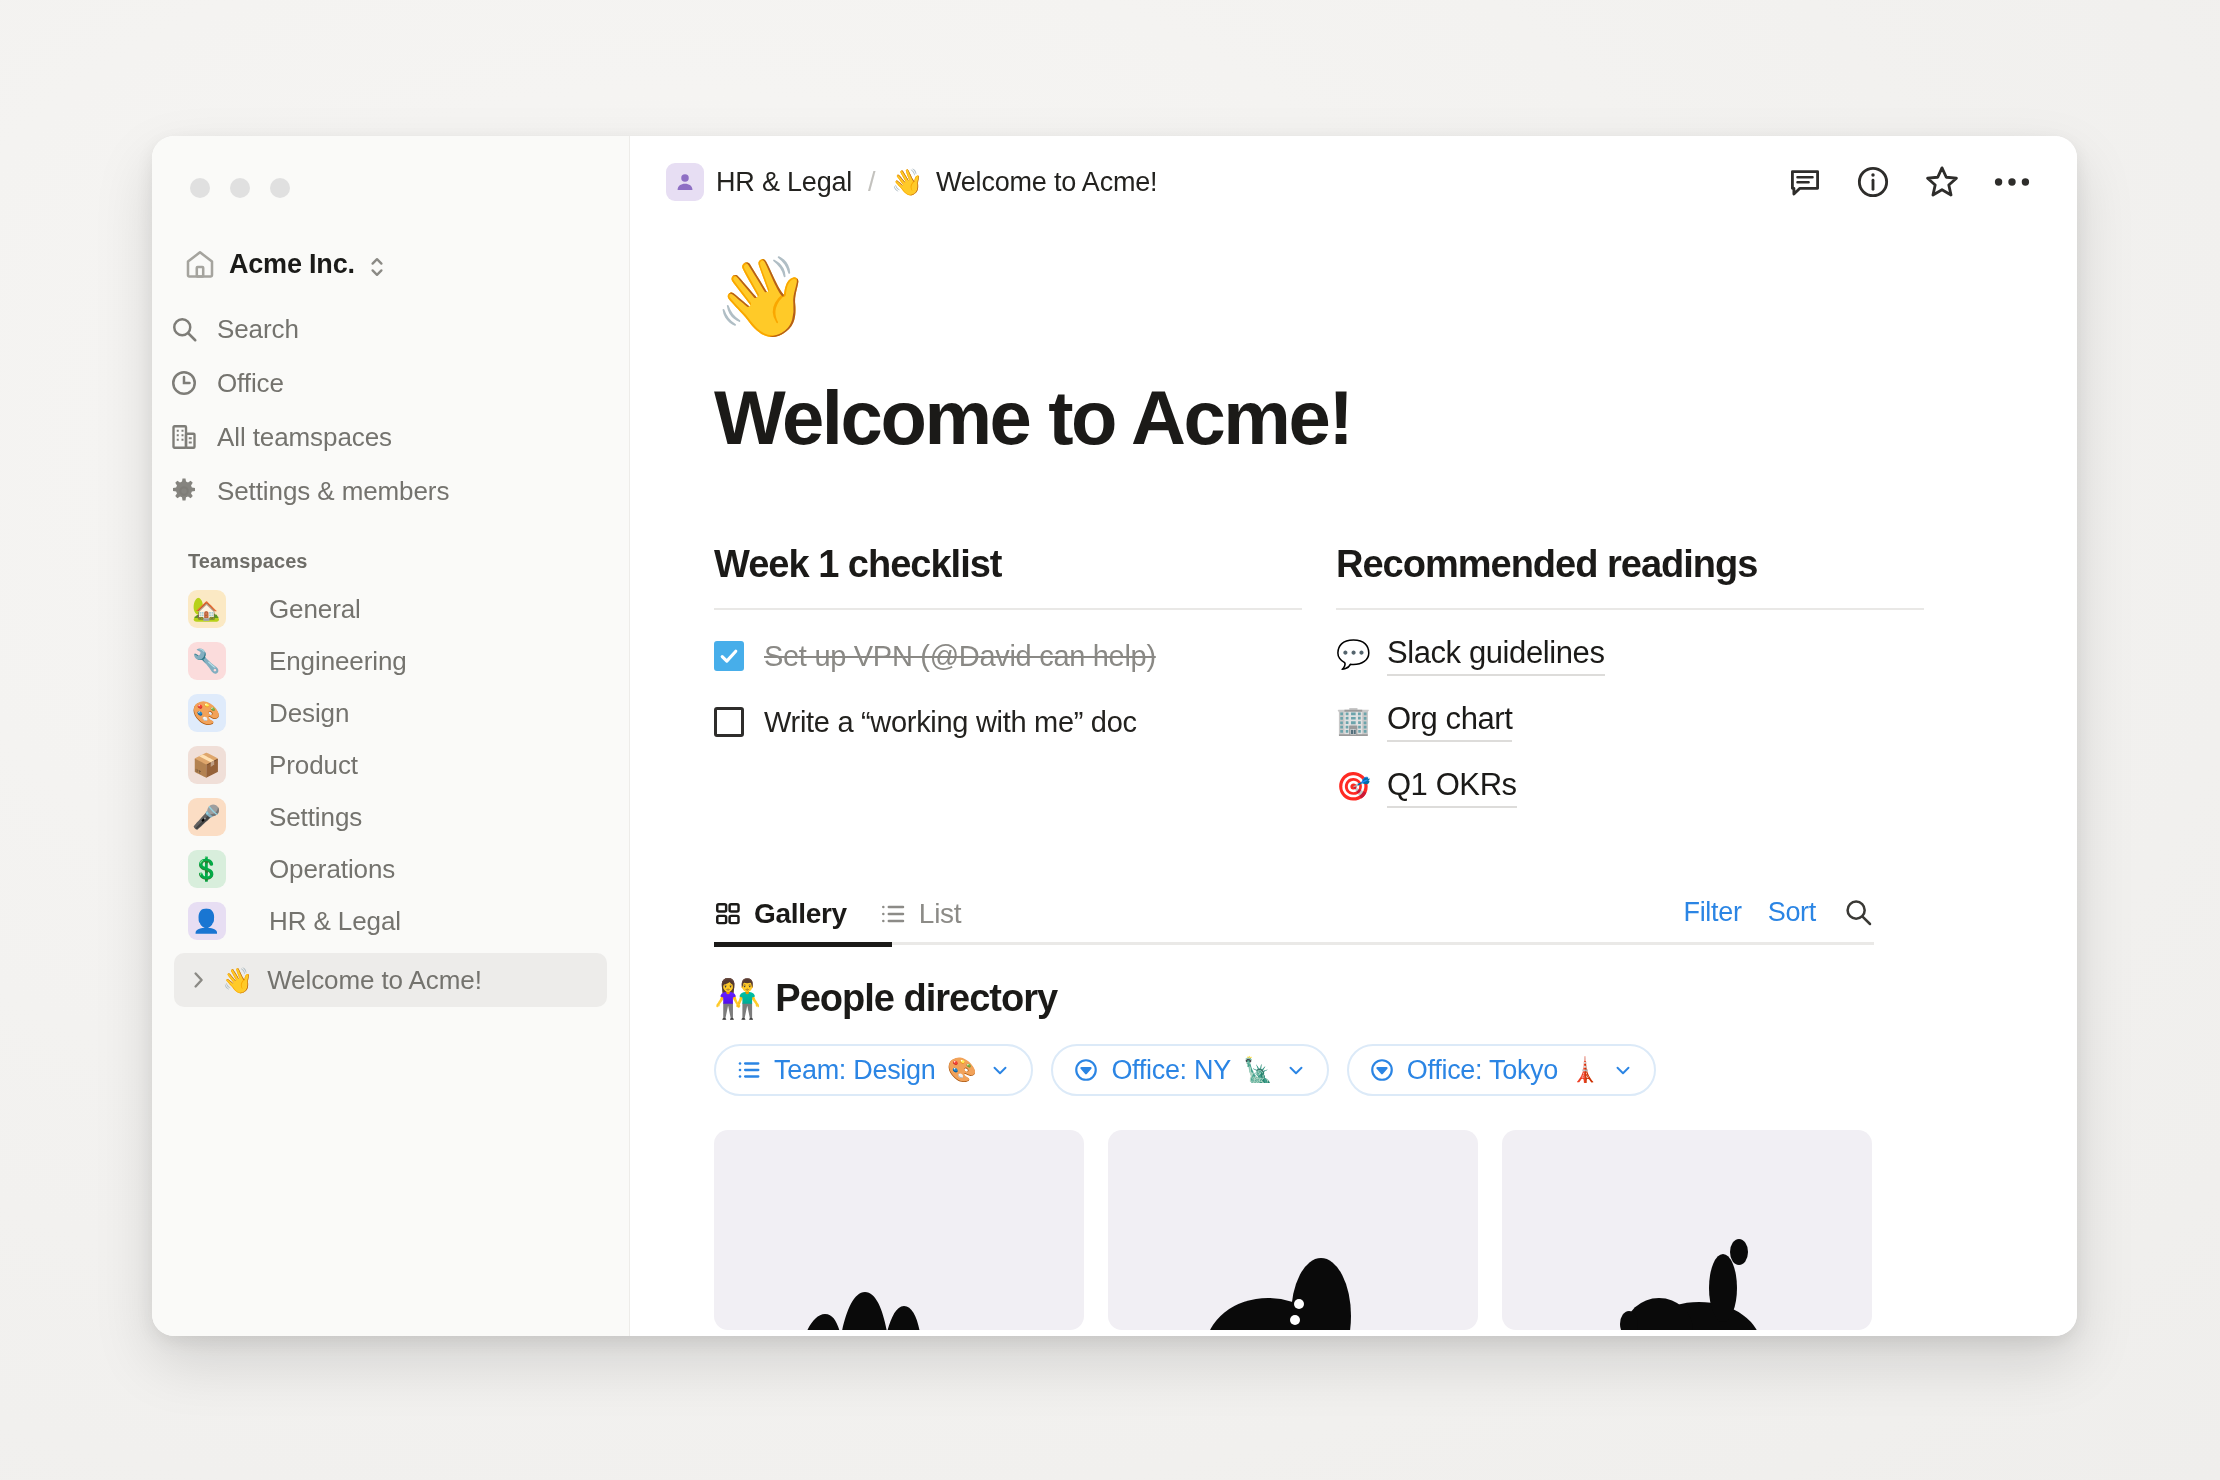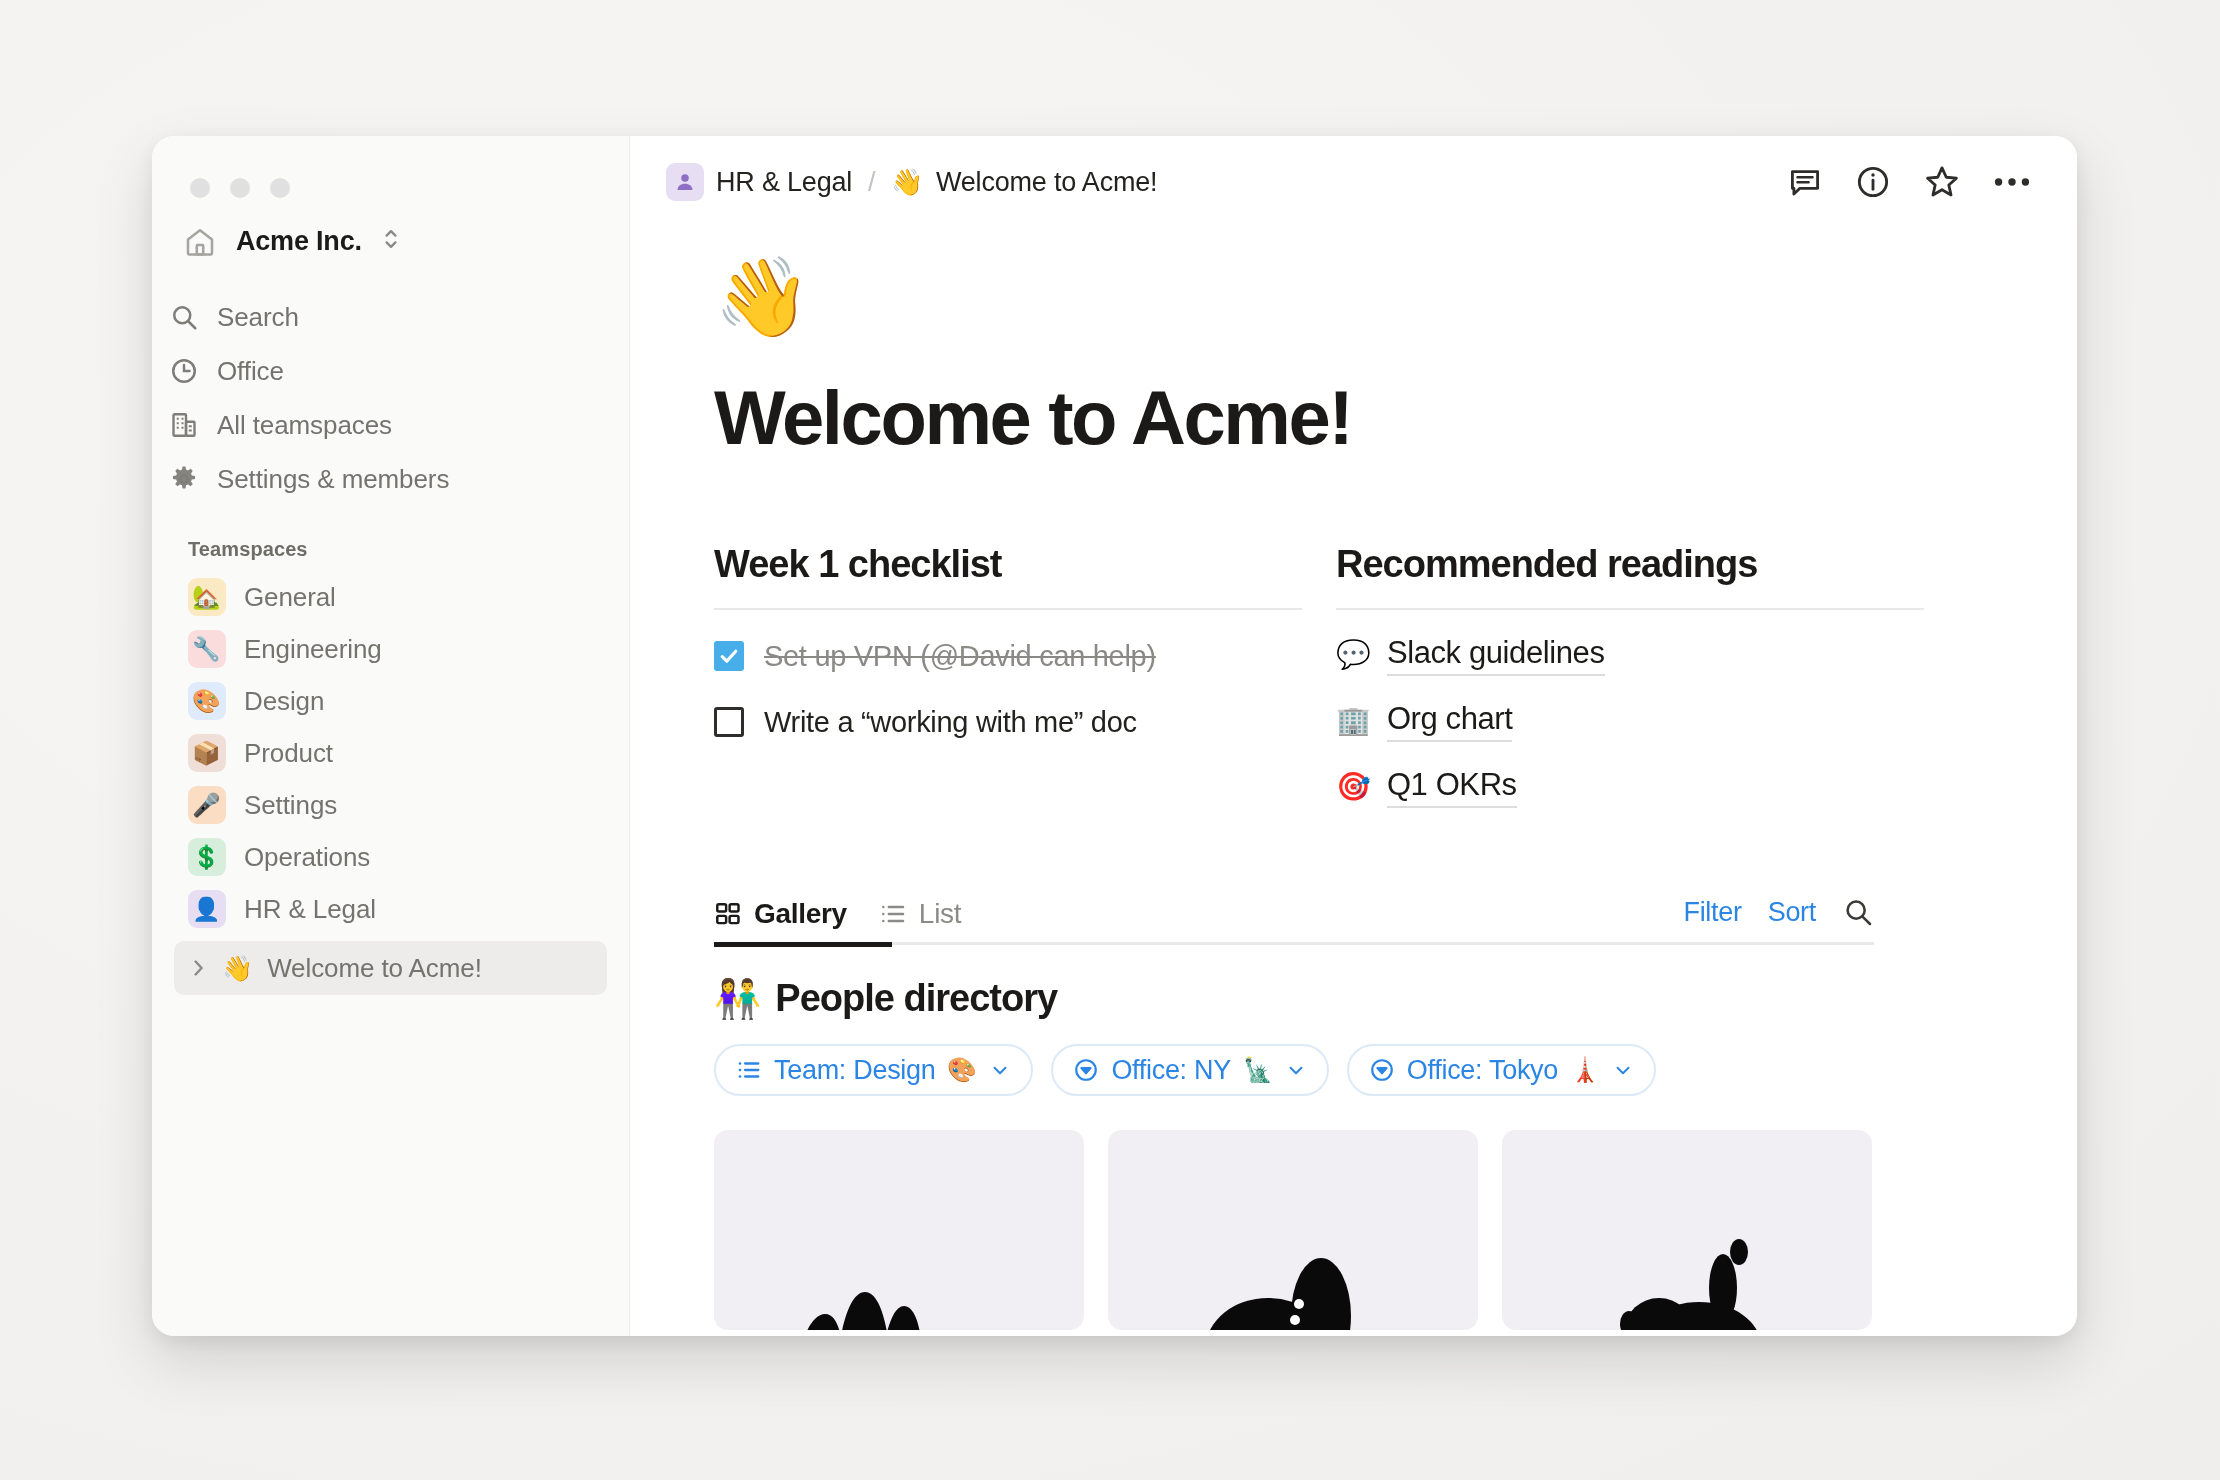--- a/index.html
+++ b/index.html
@@ -30,22 +30,22 @@
     width: 478px;
     background: #FAFAF8;
     border-right: 1px solid #EDECE9;
     flex: 0 0 478px;
     position: relative;
   }
   .traffic-lights { display: flex; gap: 20px; padding: 42px 0 0 38px; }
   .traffic-dot { width: 20px; height: 20px; border-radius: 50%; background: #E0E0E0; }
 
   .workspace-row {
-    display: flex; align-items: flex-start; gap: 20px;
-    margin: 28px 0 0 32px; height: 42px;
+    display: flex; align-items: flex-end; gap: 13px;
+    margin: 40px 0 0 32px; height: 42px;
   }
   .workspace-name {
     font-size: 27px; font-weight: 700; color: #1B1B19; letter-spacing: -0.2px;
   }
 
   .nav-list { margin-top: 22px; }
   .nav-item {
     display: flex; align-items: center; gap: 18px;
     height: 54px; padding-left: 17px;
   }
@@ -58,21 +58,21 @@
 
   .ts-item {
     display: flex; align-items: center; gap: 18px;
     height: 52px; padding-left: 36px;
   }
   .ts-icon {
     width: 38px; height: 38px; border-radius: 9px;
     display: flex; align-items: center; justify-content: center;
     font-size: 23px; line-height: 1;
   }
-  .ts-label { font-size: 26px; color: #74736E; letter-spacing: -0.1px; }
+  .ts-label { font-size: 26px; color: #74736E; letter-spacing: -0.1px; margin-left: 25px; }
 
   .page-item {
     display: flex; align-items: center; gap: 14px;
     height: 54px; margin: 6px 22px 0 22px; padding-left: 14px;
     border-radius: 10px;
   }
   .page-item.selected { background: #EDECEA; }
   .page-label { font-size: 26px; color: #74736E; letter-spacing: -0.1px; }
 
   

